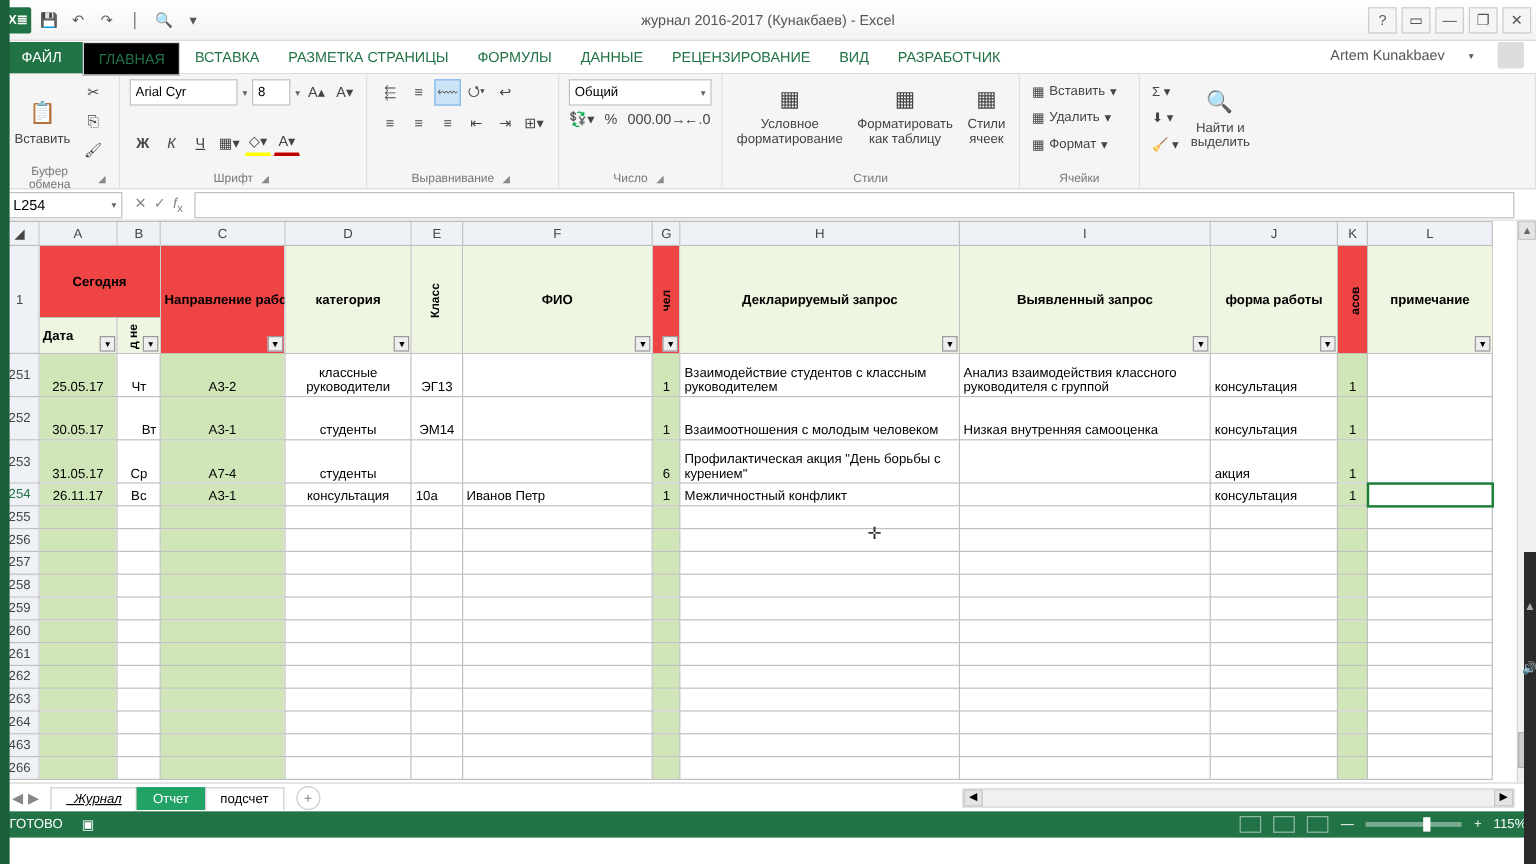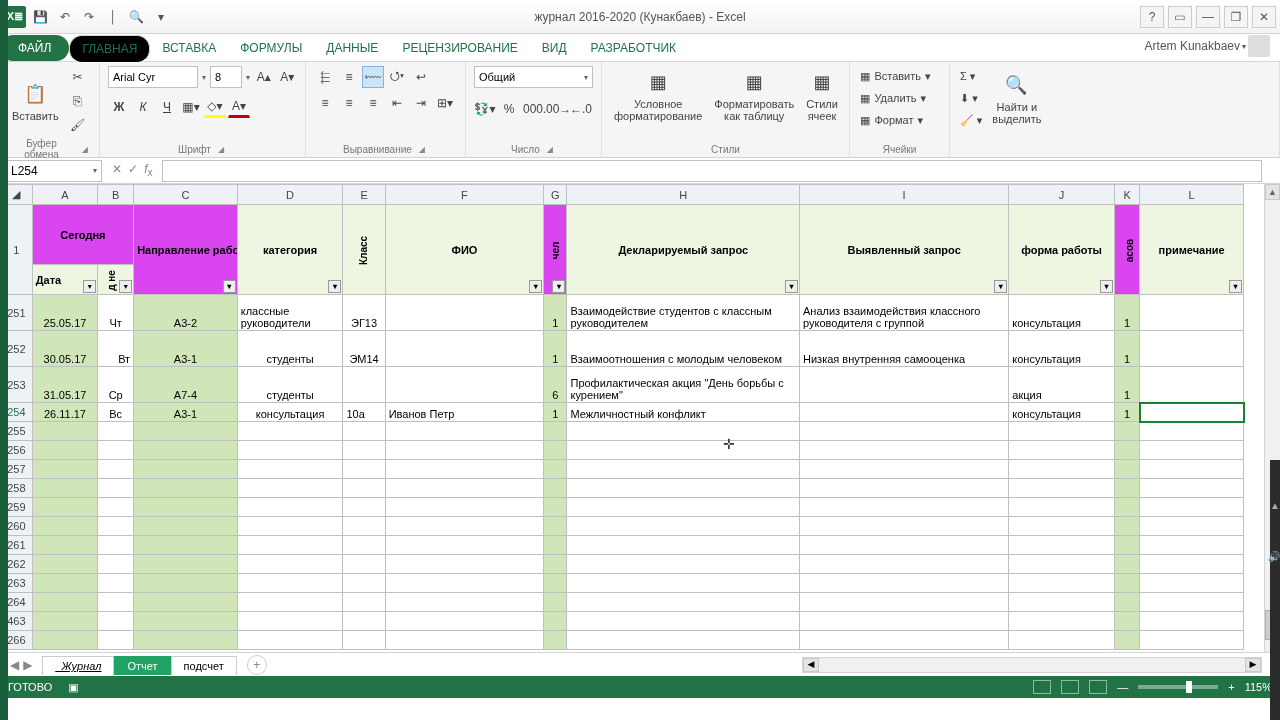--- a/index.html
+++ b/index.html
@@ -8,24 +8,24 @@
 .titlebar { height: 34px; background: linear-gradient(#fff,#f3f3f3); border-bottom: 1px solid #d4d4d4; display: flex; align-items: center; position: relative; }
 .titlebar .left { display: flex; align-items: center; gap: 6px; padding-left: 4px; }
 .titlebar .left .xlicon { width: 22px; height: 22px; background: #217346; color: #fff; display: flex; align-items: center; justify-content: center; font-weight: bold; font-size: 11px; border-radius: 2px; }
 .titlebar .qa { width: 18px; height: 18px; display: flex; align-items: center; justify-content: center; color: #555; }
 .titlebar .title { position: absolute; left: 50%; transform: translateX(-50%); color: #555; font-size: 12px; }
 .titlebar .right { margin-left: auto; display: flex; align-items: center; gap: 4px; padding-right: 4px; }
 .titlebar .winbtn { width: 24px; height: 22px; display: flex; align-items: center; justify-content: center; color: #555; border: 1px solid #ccc; background: #f5f5f5; }
 .titlebar .winbtn.close { background: #f5f5f5; }
 
 .tabs { height: 28px; background: #fff; display: flex; align-items: flex-end; border-bottom: 1px solid #d4d4d4; padding-left: 0; }
-.tabs .tab { padding: 6px 12px 6px; color: #217346; font-size: 12px; cursor: pointer; border-radius: 13px; }
+.tabs .tab { padding: 6px 12px 6px; color: #217346; font-size: 12px; cursor: pointer; }
 .tabs .tab.file { background: #217346; color: #fff; padding: 6px 18px; }
 .tabs .tab.active { background: #000000; border: 1px solid #d4d4d4; border-bottom: 1px solid #fff; position: relative; top: 2px; }
-.tabs .user { margin-left: auto; padding: 4px 10px; color: #555; display: flex; align-items: center; gap: 2px; }
+.tabs .user { margin-left: auto; padding: 4px 10px; color: #555; display: flex; align-items: center; gap: 20px; }
 .tabs .user .av { width: 22px; height: 22px; background: #ddd; border-radius: 2px; }
 
 .ribbon { height: 96px; background: #f5f5f5; border-bottom: 1px solid #d4d4d4; display: flex; }
 .group { border-right: 1px solid #e0e0e0; padding: 4px 8px 2px; display: flex; flex-direction: column; justify-content: space-between; }
 .group .label { font-size: 10px; color: #777; text-align: center; padding-top: 2px; display: flex; justify-content: center; align-items: center; gap: 4px; }
 .group .dlglaunch { font-size: 8px; color: #888; border: 1px solid transparent; padding: 0 2px; }
 .ctrls { display: flex; gap: 4px; align-items: center; }
 .col { display: flex; flex-direction: column; gap: 2px; }
 .big { display: flex; flex-direction: column; align-items: center; gap: 2px; padding: 2px 4px; color: #444; }
 .big .ic { width: 28px; height: 28px; display: flex; align-items: center; justify-content: center; font-size: 18px; }
@@ -45,21 +45,21 @@
 .fbbtns { display: flex; gap: 6px; padding: 0 10px; color: #888; }
 .fbinput { flex: 1; height: 22px; border: 1px solid #c0c0c0; margin-right: 18px; }
 
 .sheet { position: relative; height: 468px; overflow: hidden; background: #fff; }
 table.grid { border-collapse: collapse; table-layout: fixed; width: 1244px; }
 table.grid th, table.grid td { border: 1px solid #c0c0c0; height: 19px; font-size: 11px; color: #000; overflow: hidden; white-space: nowrap; padding: 1px 3px; }
 table.grid th { background: #eef2f7; font-weight: normal; text-align: center; color: #444; }
 table.grid th.rowh { width: 30px; text-align: center; }
 table.grid th.colh { height: 20px; }
 table.grid .sel { outline: 2px solid #1a7f37; outline-offset: -1px; }
-.hdrcell { background: #d946ef; font-weight: bold; text-align: center; position: relative; vertical-align: middle; }
+.hdrcell { background: #ef4444; font-weight: bold; text-align: center; position: relative; vertical-align: middle; }
 .hdrcell.light { background: #eef5e1; }
 .subhdr { background: #eef5e1; font-size: 10px; position: relative; text-align: left; padding-left: 4px; }
 .filtbtn { position: absolute; right: 1px; bottom: 1px; width: 13px; height: 13px; border: 1px solid #999; background: #eee; font-size: 8px; display: flex; align-items: center; justify-content: center; }
 .greencell { background: #d0e6b8; text-align: center; }
 .datacell { vertical-align: bottom; }
 .dblhdr { height: 60px !important; }
 .verttxt { transform: rotate(-90deg); display: inline-block; font-size: 10px; font-weight: bold; white-space: nowrap; }
 .cursor { position: absolute; left: 723px; top: 252px; font-size: 14px; color: #333; pointer-events: none; }
 .scroll-v { position: absolute; right: 0; top: 0; width: 16px; height: 100%; background: #f0f0f0; border-left: 1px solid #d4d4d4; }
 .scroll-v .arrow { height: 16px; background: #e4e4e4; border: 1px solid #c8c8c8; text-align: center; font-size: 9px; line-height: 14px; color: #666; }
@@ -96,34 +96,35 @@
 <div class="titlebar">
   <div class="left">
     <div class="xlicon">X≣</div>
     <div class="qa">💾</div>
     <div class="qa">↶</div>
     <div class="qa">↷</div>
     <div class="qa">│</div>
     <div class="qa">🔍</div>
     <div class="qa">▾</div>
   </div>
-  <div class="title">журнал 2016-2020 (Кунакбаев) - Excel</div>
+  <div class="title">журнал 2016-2017 (Кунакбаев) - Excel</div>
   <div class="right">
     <div class="winbtn">?</div>
     <div class="winbtn">▭</div>
     <div class="winbtn">—</div>
     <div class="winbtn">❐</div>
     <div class="winbtn close">✕</div>
   </div>
 </div>
 
 <div class="tabs">
   <div class="tab file">ФАЙЛ</div>
   <div class="tab active">ГЛАВНАЯ</div>
   <div class="tab">ВСТАВКА</div>
+  <div class="tab">РАЗМЕТКА СТРАНИЦЫ</div>
   <div class="tab">ФОРМУЛЫ</div>
   <div class="tab">ДАННЫЕ</div>
   <div class="tab">РЕЦЕНЗИРОВАНИЕ</div>
   <div class="tab">ВИД</div>
   <div class="tab">РАЗРАБОТЧИК</div>
   <div class="user">
       <span>Artem Kunakbaev</span>
       <span style="font-size:8px">▾</span>
       <div class="av"></div>
     </div>
@@ -141,21 +142,21 @@
         <div class="sbtn">⎘</div>
         <div class="sbtn">🖌</div>
       </div>
     </div>
     <div class="label">
         <span>Буфер обмена</span>
         <span class="dlglaunch">◢</span>
       </div>
   </div>
   <div class="group" style="width:206px">
-    <div class="col" style="gap:8px">
+    <div class="col" style="gap:20px">
       <div class="ctrls">
         <input class="fontname" value="Arial Cyr" style="">
         <span style="font-size:8px;color:#666">▾</span>
         <input class="fontsize" value="8" style="">
         <span style="font-size:8px;color:#666">▾</span>
         <div class="sbtn">A▴</div>
         <div class="sbtn">A▾</div>
       </div>
       <div class="btnrow">
         <div class="sbtn">
@@ -194,21 +195,21 @@
         <div class="sbtn">⇥</div>
         <div class="sbtn">⊞▾</div>
       </div>
     </div>
     <div class="label">
         <span>Выравнивание</span>
         <span class="dlglaunch">◢</span>
       </div>
   </div>
   <div class="group" style="width:136px">
-    <div class="col" style="gap:10px">
+    <div class="col" style="gap:0">
       <div class="combo">
           <span>Общий</span>
           <span class="ddarrow">▾</span>
         </div>
       <div class="btnrow">
         <div class="sbtn">💱▾</div>
         <div class="sbtn">%</div>
         <div class="sbtn">000</div>
         <div class="sbtn">.00→</div>
         <div class="sbtn">←.0</div>
@@ -329,21 +330,21 @@
 </tr>
         <tr>
   <td class="subhdr" style="height:30px"><b>Дата</b><span class="filtbtn">▾</span></td>
   <td class="subhdr"><span class="verttxt">д не</span><span class="filtbtn">▾</span></td>
 </tr>
         <tr style="height:36px">
     <th class="rowh">251</th>
     <td class="greencell datacell">25.05.17</td>
     <td class="datacell" style="text-align:center">Чт</td>
     <td class="greencell datacell">А3-2</td>
-    <td class="datacell" style="white-space:normal">классные руководители</td>
+    <td class="datacell" style="text-align:center;white-space:normal">классные руководители</td>
     <td class="datacell" style="text-align:center">ЭГ13</td>
     <td class="datacell"></td>
     <td class="greencell datacell">1</td>
     <td class="datacell" style="white-space:normal">Взаимодействие студентов с классным руководителем</td>
     <td class="datacell" style="white-space:normal">Анализ взаимодействия классного руководителя с группой</td>
     <td class="datacell">консультация</td>
     <td class="greencell datacell">1</td>
     <td class="datacell "></td>
   </tr>
         <tr style="height:36px">

